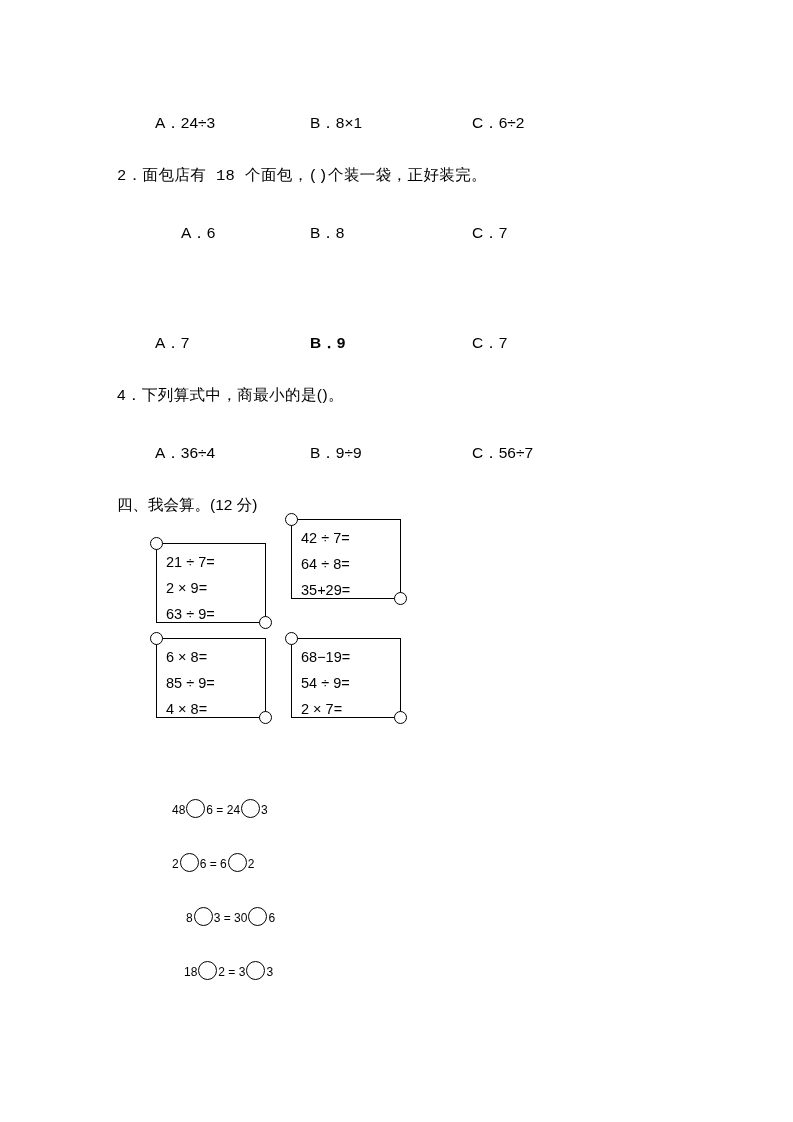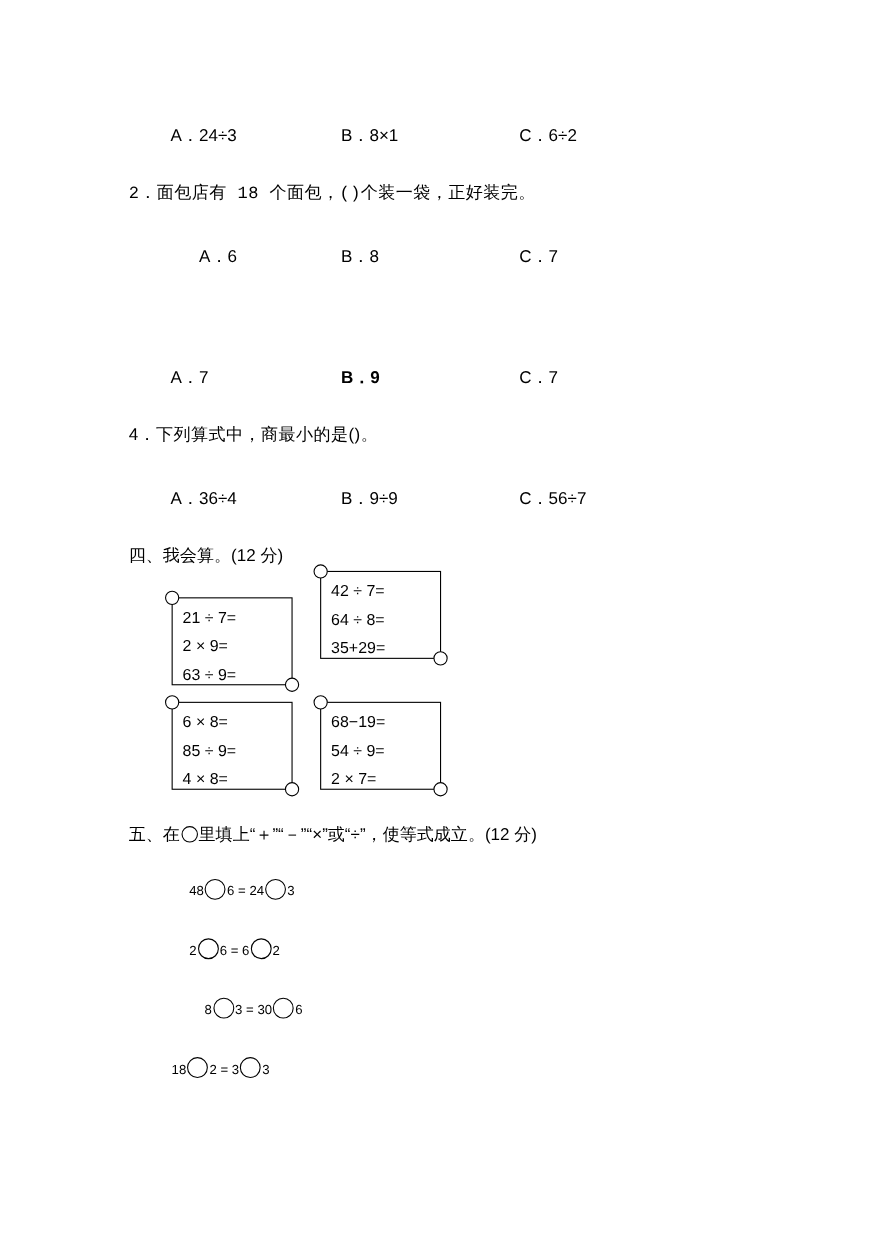--- a/index.html
+++ b/index.html
@@ -185,23 +185,20 @@
     <div class="body"></div>
     <div class="curl tl"></div>
     <div class="curl br"></div>
     <div class="lines">
       <div>68−19=</div>
       <div>54 ÷ 9=</div>
       <div>2 × 7=</div>
     </div>
   </div>
 
-  <div class="section-head" style="left:117px; top:749px;">
-    <span>五、在</span><span class="inline-circle"></span><span>里填上“＋”“－”“×”或“÷”，使等式成立。(12 分)</span>
-  </div>
 
   <div class="eq-row" style="left:172px; top:800px;">
     <span>48</span>
     <span class="circle"></span>
     <span>6 = 24</span>
     <span class="circle"></span>
     <span>3</span>
   </div>
 
   <div class="eq-row" style="left:172px; top:854px;">
@@ -213,21 +210,21 @@
   </div>
 
   <div class="eq-row" style="left:186px; top:908px;">
     <span>8</span>
     <span class="circle"></span>
     <span>3 = 30</span>
     <span class="circle"></span>
     <span>6</span>
   </div>
 
-  <div class="eq-row" style="left:156px; top:962px;">
+  <div class="eq-row" style="left:184px; top:962px;">
     <span>18</span>
     <span class="circle"></span>
     <span>2 = 3</span>
     <span class="circle"></span>
     <span>3</span>
   </div>
 
 </div>
 
 </body></html>

